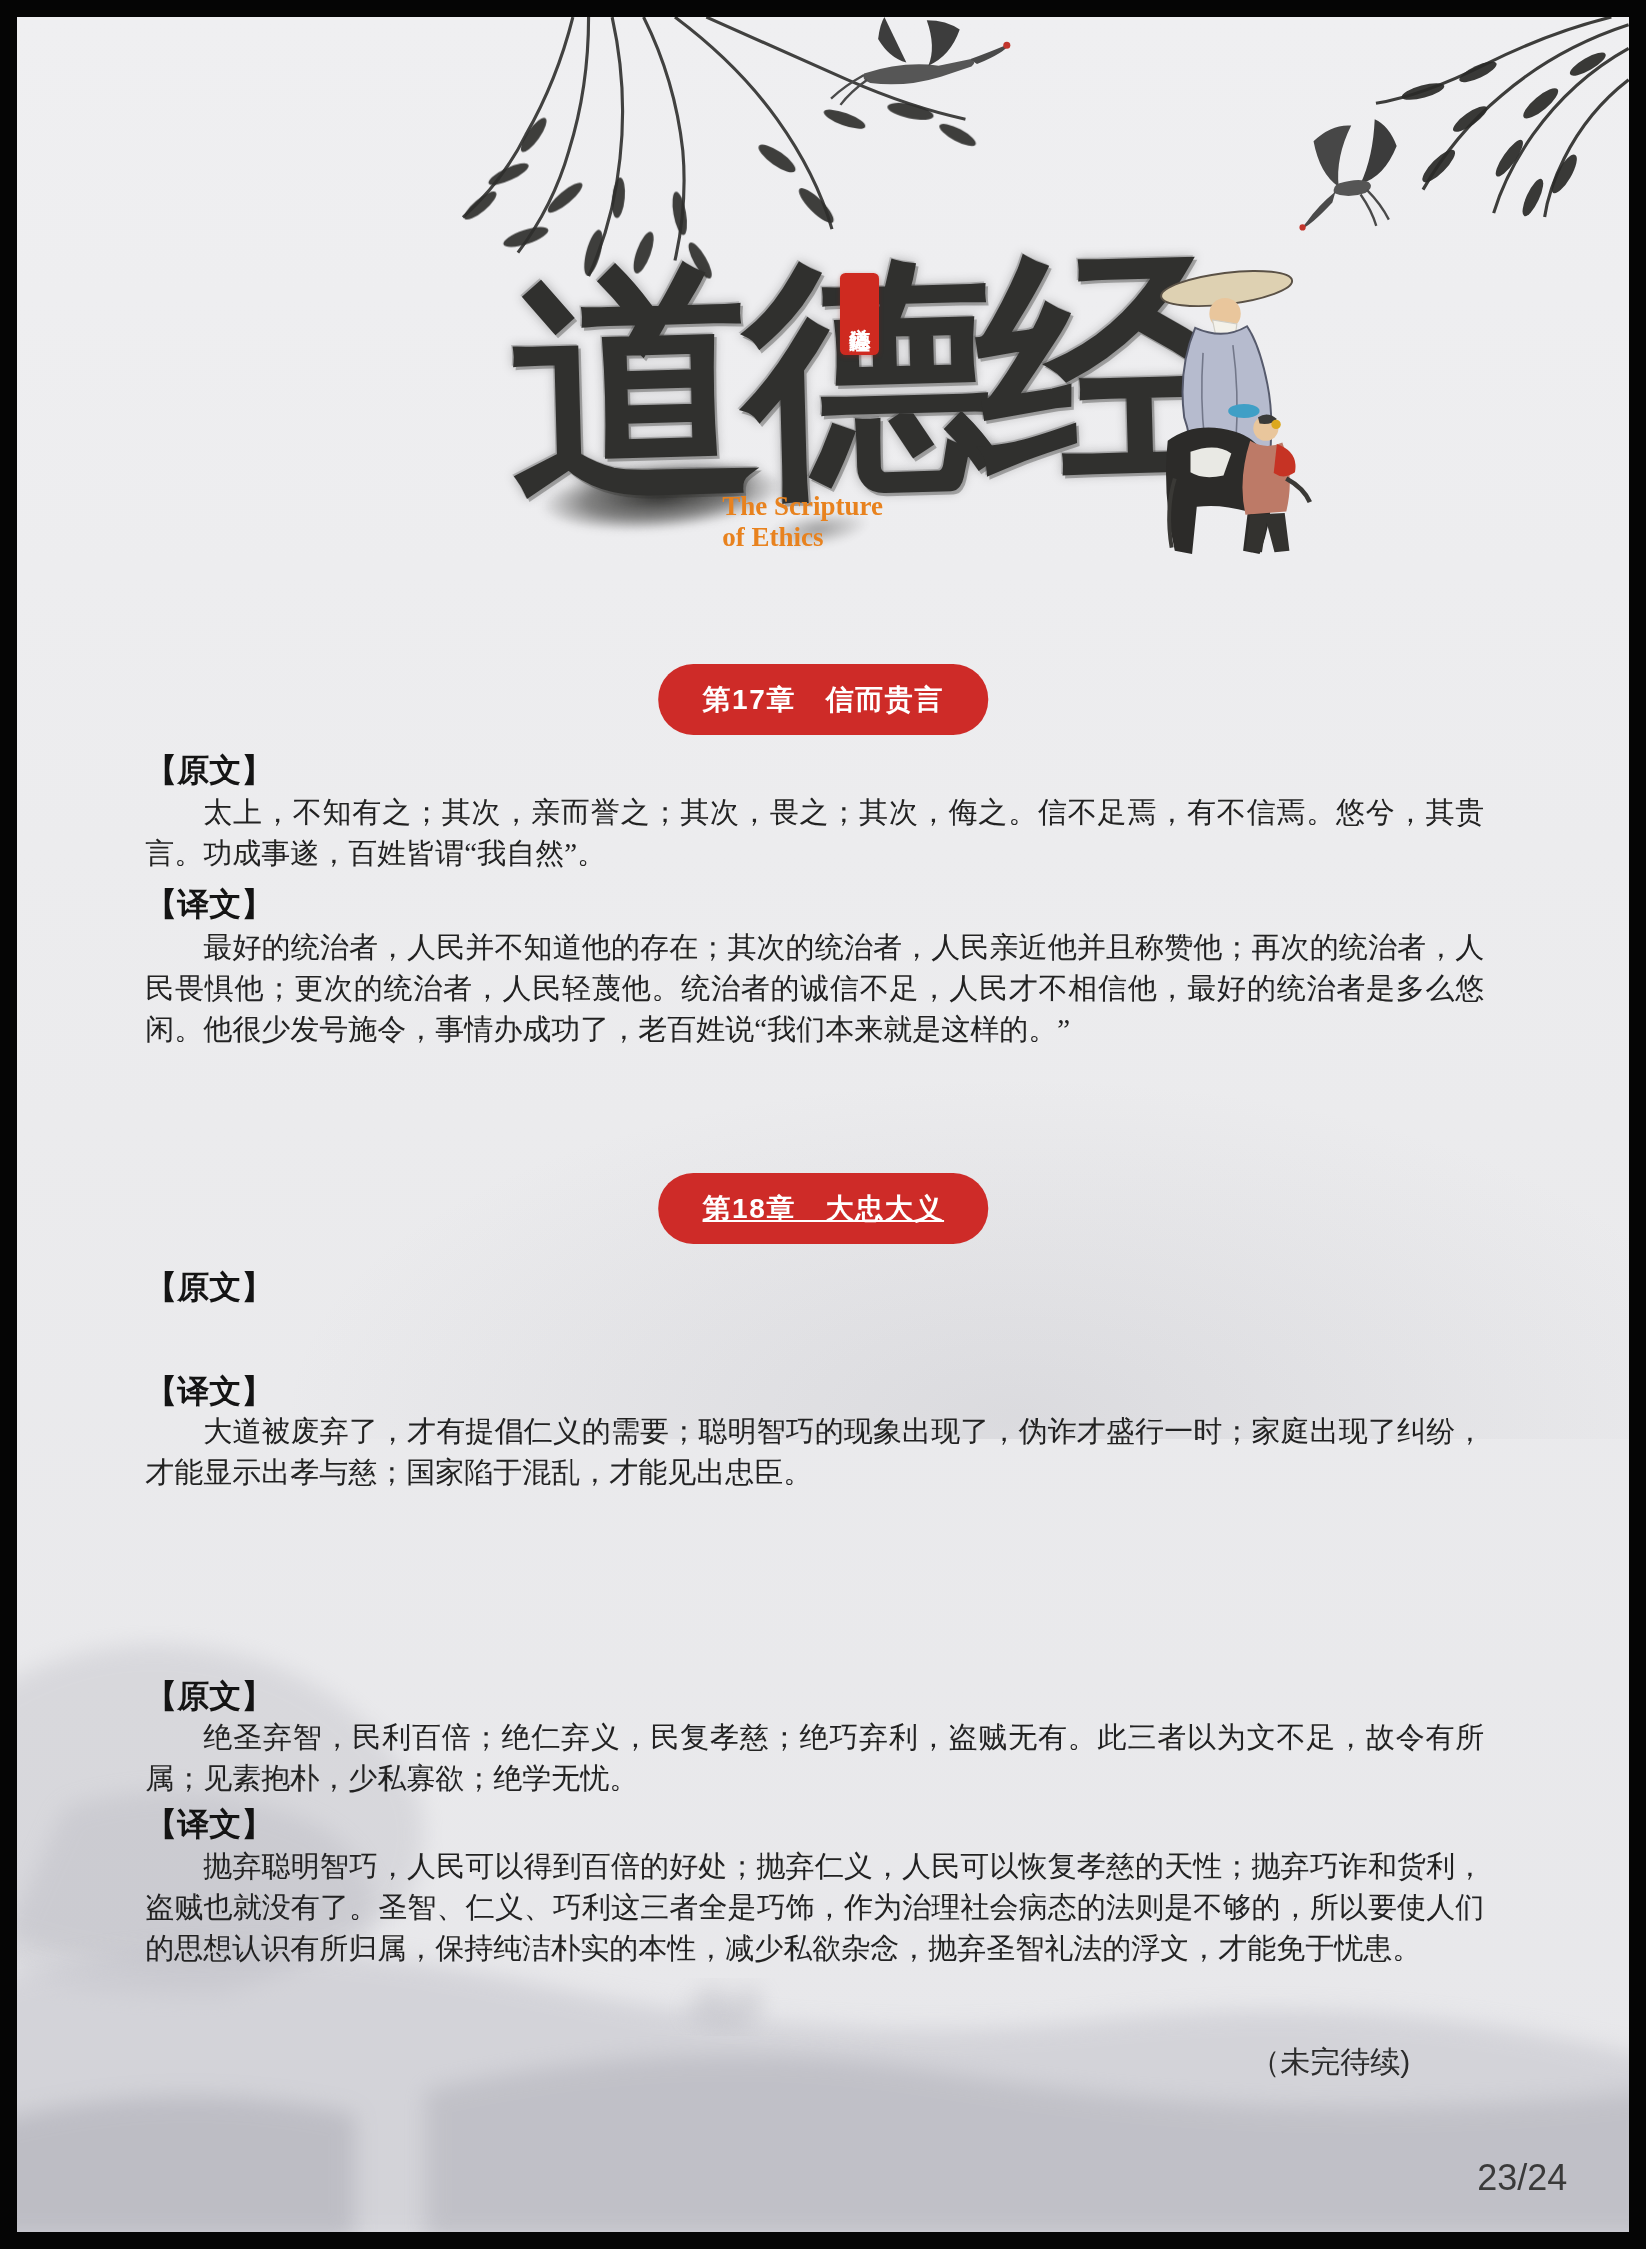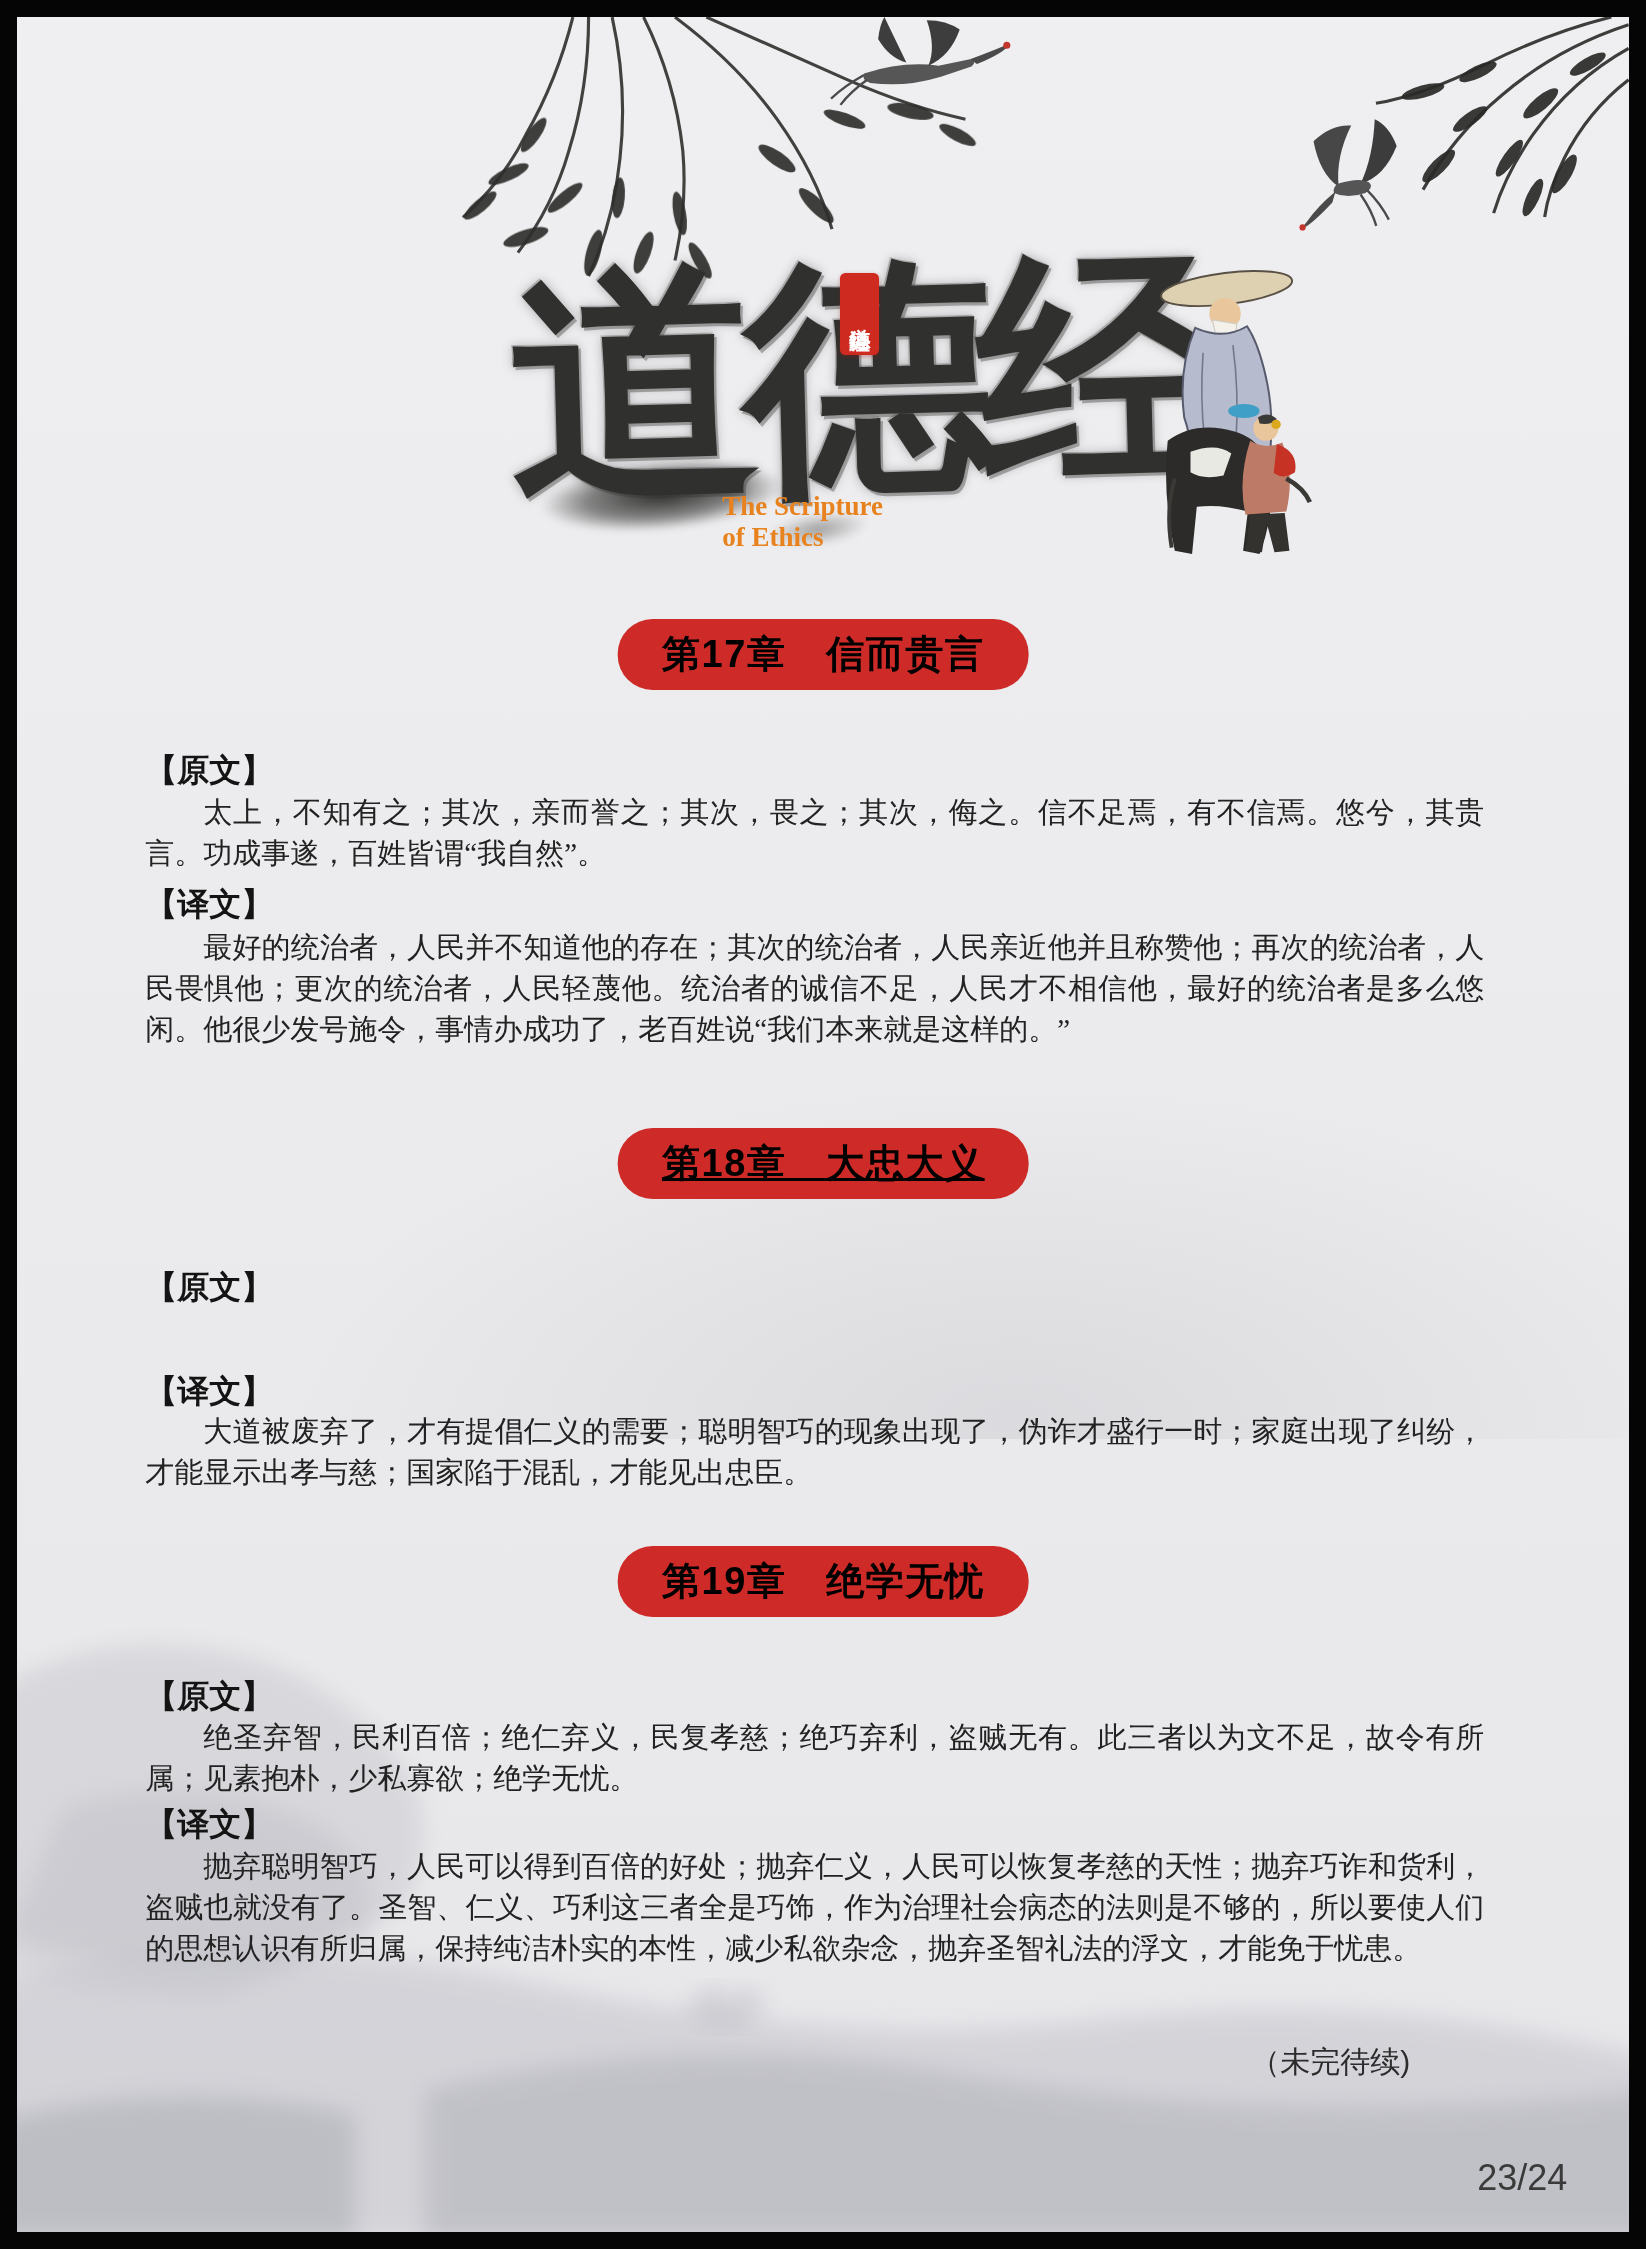--- a/index.html
+++ b/index.html
@@ -28,23 +28,23 @@
   .seal{left:823px;top:256px;width:39px;height:82px;background:#cf2a20;border-radius:5.5px;
     color:#fff;display:flex;align-items:center;justify-content:center;
     writing-mode:vertical-rl;text-orientation:upright;
     font-family:"Liberation Sans","DejaVu Sans",sans-serif;font-weight:bold;font-size:21px;
     letter-spacing:1.6px;box-shadow:0 1.6px 4.7px rgba(150,30,20,.35);}
   .subtitle{left:705px;top:474px;width:299px;text-align:left;color:#e8821e;
     font-family:"Liberation Serif","DejaVu Serif",serif;font-weight:bold;
     font-size:27px;line-height:31px;}
   
   .banner{left:50%;transform:translateX(-50%);height:71px;line-height:71px;padding:0 44px;
-    background:#ce2b28;border-radius:35px;color:#000000;white-space:nowrap;
+    background:#ce2b28;border-radius:35px;color:#ffffff;white-space:nowrap;
     font-family:"Liberation Sans","DejaVu Sans",sans-serif;font-weight:bold;
-    font-size:38px;letter-spacing:1.6px;}
+    font-size:28px;letter-spacing:1.6px;margin-top:45px;}
   
   .seclabel{left:128px;font-family:"Liberation Sans","DejaVu Sans",sans-serif;
     font-weight:bold;font-size:32px;color:#141414;}
   .para{left:128px;width:1339px;font-size:29px;line-height:41px;text-align:justify;
     text-indent:2em;color:#222;}
   .tbc{top:2025px;right:219px;font-family:"Liberation Sans","DejaVu Sans",sans-serif;
     font-size:30px;color:#2c2c2c;}
   .pagenum{left:1460px;top:2140px;font-family:"Liberation Sans","DejaVu Sans",sans-serif;
     font-size:36px;color:#3a3a3a;text-align:right;}
   svg{display:block;}
@@ -169,21 +169,20 @@
     <div class="abs seclabel" style="top:732px;">【原文】</div>
     <div class="abs para" style="top:775px;">太上，不知有之；其次，亲而誉之；其次，畏之；其次，侮之。信不足焉，有不信焉。悠兮，其贵言。功成事遂，百姓皆谓“我自然”。</div>
     <div class="abs seclabel" style="top:866px;">【译文】</div>
     <div class="abs para" style="top:910px;">最好的统治者，人民并不知道他的存在；其次的统治者，人民亲近他并且称赞他；再次的统治者，人民畏惧他；更次的统治者，人民轻蔑他。统治者的诚信不足，人民才不相信他，最好的统治者是多么悠闲。他很少发号施令，事情办成功了，老百姓说“我们本来就是这样的。”</div>
 
     <div class="abs banner" style="top:1111px;text-decoration:underline;">第18章　大忠大义</div>
     <div class="abs seclabel" style="top:1249px;">【原文】</div>
     <div class="abs seclabel" style="top:1353px;">【译文】</div>
     <div class="abs para" style="top:1394px;">大道被废弃了，才有提倡仁义的需要；聪明智巧的现象出现了，伪诈才盛行一时；家庭出现了纠纷，才能显示出孝与慈；国家陷于混乱，才能见出忠臣。</div>
 
-    <div class="abs banner" style="top:1529px;">第19章　绝学无忧</div>
     <div class="abs seclabel" style="top:1658px;">【原文】</div>
     <div class="abs para" style="top:1700px;">绝圣弃智，民利百倍；绝仁弃义，民复孝慈；绝巧弃利，盗贼无有。此三者以为文不足，故令有所属；见素抱朴，少私寡欲；绝学无忧。</div>
     <div class="abs seclabel" style="top:1786px;">【译文】</div>
     <div class="abs para" style="top:1829px;">抛弃聪明智巧，人民可以得到百倍的好处；抛弃仁义，人民可以恢复孝慈的天性；抛弃巧诈和货利，盗贼也就没有了。圣智、仁义、巧利这三者全是巧饰，作为治理社会病态的法则是不够的，所以要使人们的思想认识有所归属，保持纯洁朴实的本性，减少私欲杂念，抛弃圣智礼法的浮文，才能免于忧患。</div>
 
     <div class="abs tbc">（未完待续)</div>
     <div class="abs pagenum">23/24</div>
 
   </div>
 </div>

